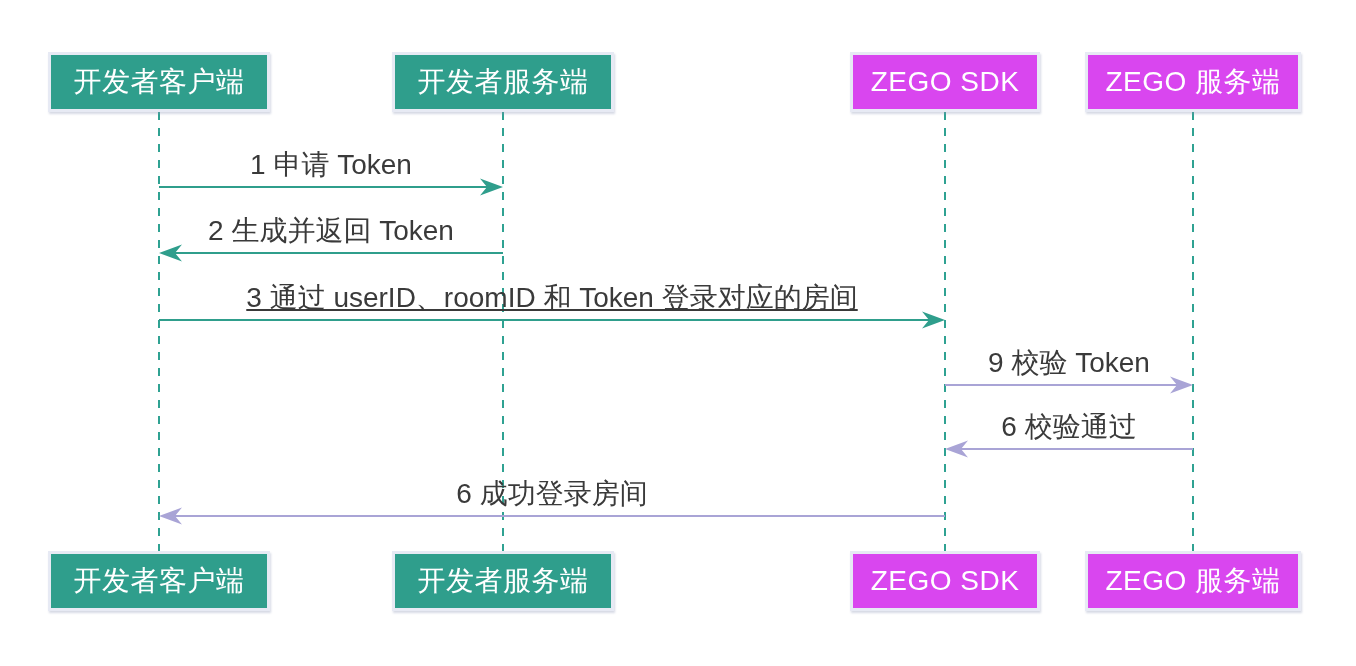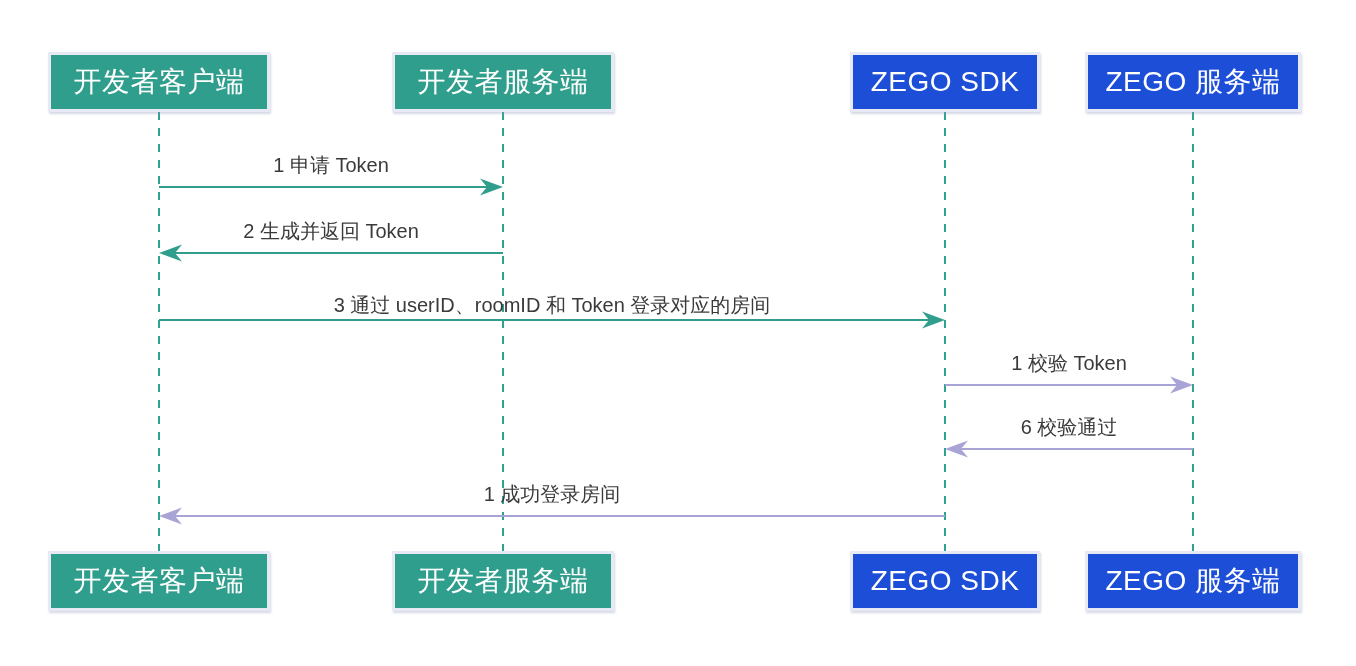--- a/index.html
+++ b/index.html
@@ -31,25 +31,25 @@
     color: #ffffff;
     font-size: 28px;
     font-weight: 500;
     letter-spacing: 0.5px;
     border: 3px solid #e7eaf4;
     box-shadow: 1px 2px 2px rgba(140, 150, 180, 0.35);
     box-sizing: border-box;
     white-space: nowrap;
   }
   .actor-box.teal   { background: #2f9e8c; }
-  .actor-box.purple { background: #1d4ed8; }
+  .actor-box.purple { background: #d946ef; }
   .msg-label {
     position: absolute;
     transform: translateX(-50%);
-    font-size: 20px;
+    font-size: 28px;
     line-height: 30px;
     color: #3a3a3a;
     white-space: nowrap;
     text-align: center;
   }
 </style>
 </head>
 <body>
 
 <div class="stage">
@@ -105,18 +105,18 @@
       <div class="actor-box purple" style="left: 850px; top: 551px; width: 190px; height: 60px;">
         <span>ZEGO SDK</span>
       </div>
       <div class="actor-box purple" style="left: 1085px; top: 551px; width: 216px; height: 60px;">
         <span>ZEGO 服务端</span>
       </div>
     </div>
   <div id="label-layer">
       <div class="msg-label" style="left: 331px; top: 150px;">1 申请 Token</div>
       <div class="msg-label" style="left: 331px; top: 216px; text-align: right;">2 生成并返回 Token</div>
-      <div class="msg-label" style="left: 552px; top: 290px;">3 通过 userID、roomID 和 Token 登录对应的房间</div>
-      <div class="msg-label" style="left: 1069px; top: 348px;">1 校验 Token</div>
+      <div class="msg-label" style="left: 552px; top: 283px; text-decoration: underline;">3 通过 userID、roomID 和 Token 登录对应的房间</div>
+      <div class="msg-label" style="left: 1069px; top: 348px;">9 校验 Token</div>
       <div class="msg-label" style="left: 1069px; top: 412px;">6 校验通过</div>
-      <div class="msg-label" style="left: 552px; top: 479px;">1 成功登录房间</div>
+      <div class="msg-label" style="left: 552px; top: 479px;">6 成功登录房间</div>
     </div>
 </div>
 
 </body></html>

